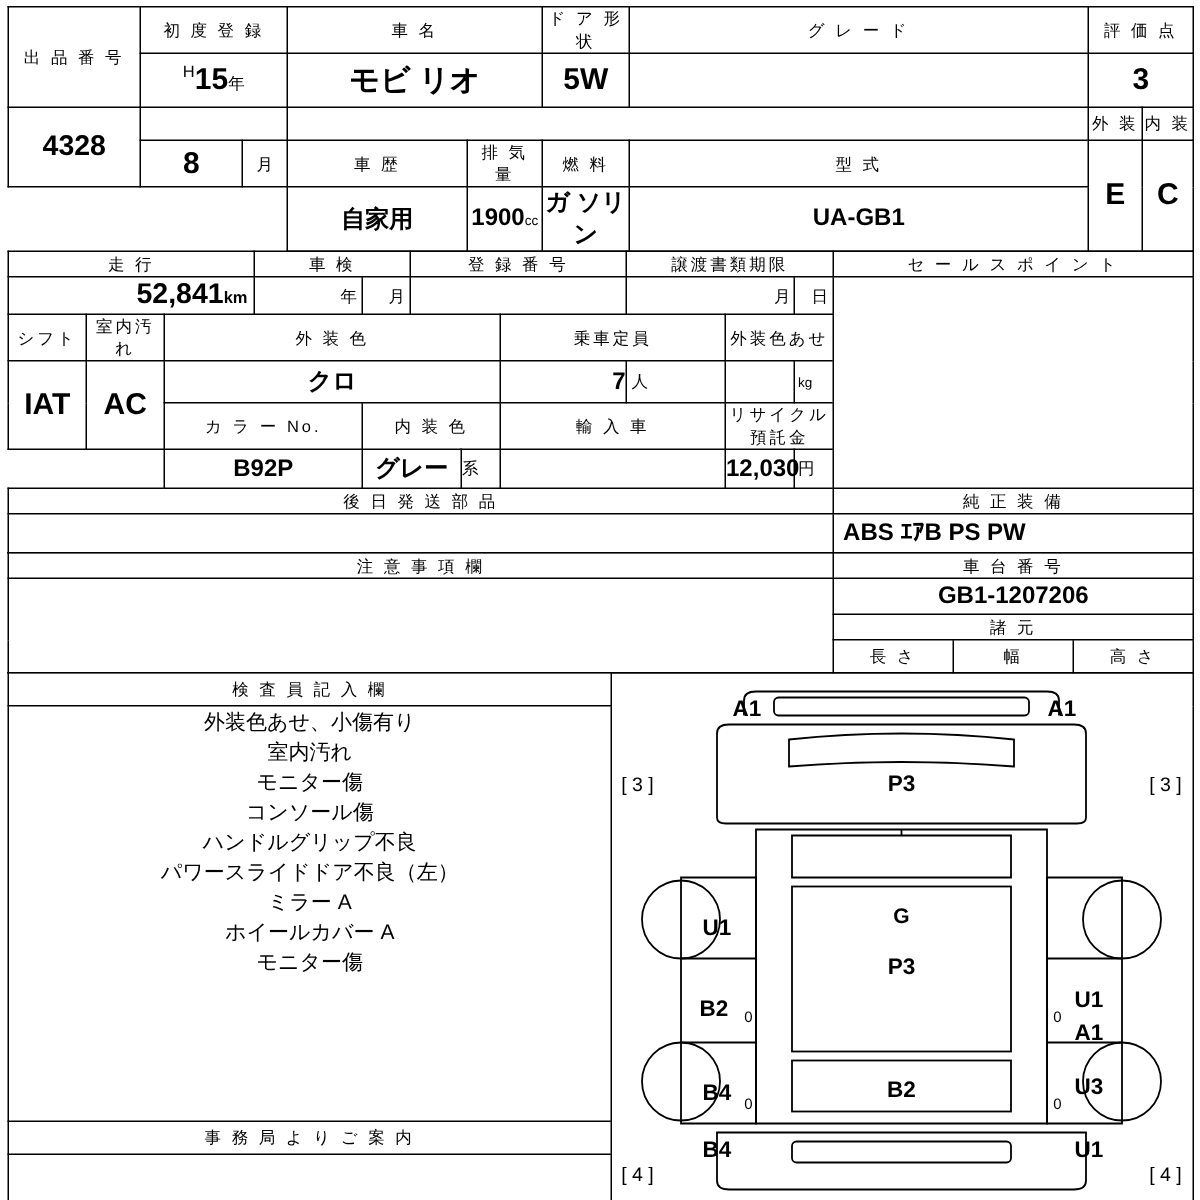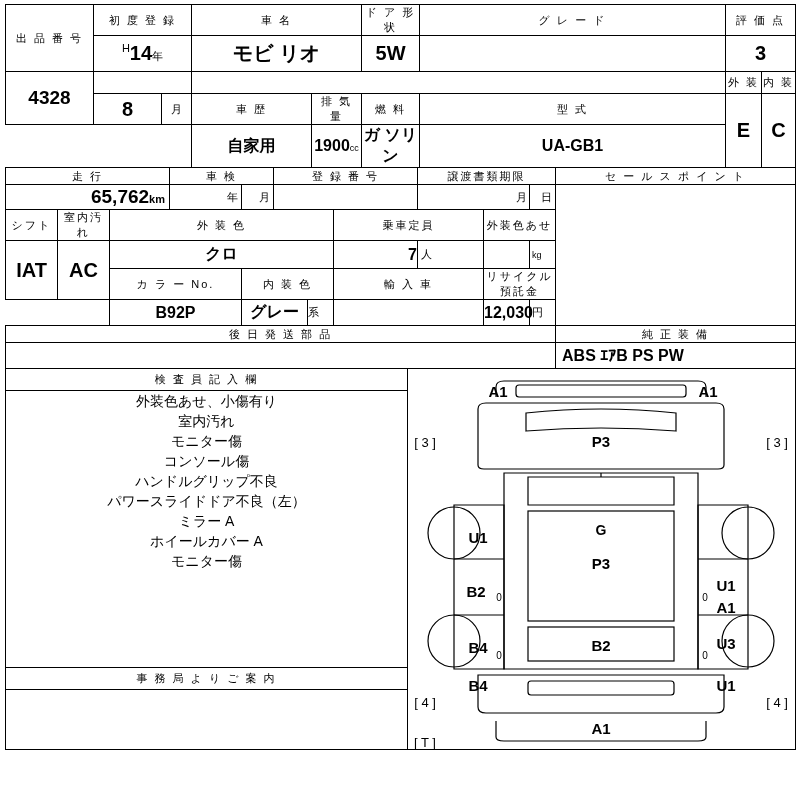--- a/index.html
+++ b/index.html
@@ -62,21 +62,21 @@
         <tr>
       <td rowspan="2" class="hdr">出 品 番 号</td>
       <td colspan="3" class="hdr">初 度 登 録</td>
       <td colspan="2" class="hdr">車 名</td>
       <td class="hdr">ド ア 形 状</td>
       <td colspan="4" class="hdr">グ レ ー ド</td>
       <td colspan="2" class="hdr">評 価 点</td>
     </tr>
     <tr style="height:36px">
       <td colspan="3">
-        <span class="small" style="vertical-align:top">H</span><span class="bigval">14</span><span class="small">年</span>
+        <span class="small" style="vertical-align:top">H</span><span class="bigval">15</span><span class="small">年</span>
       </td>
       <td colspan="2" class="bigval">モビ リオ</td>
       <td class="bigval">5W</td>
       <td colspan="4" class="bigval"></td>
       <td colspan="2" class="bigval">3</td>
     </tr>
     <tr style="height:22px">
       <td rowspan="2" class="val">4328</td>
       <td colspan="3" rowspan="1" style="border-bottom:1px solid #000;border-top:none"></td>
       <td colspan="2" style="border:none"></td>
@@ -128,21 +128,21 @@
     <tbody>
         <tr style="height:17px">
       <td colspan="3" class="hdr">走 行</td>
       <td colspan="3" class="hdr">車 検</td>
       <td colspan="3" class="hdr">登 録 番 号</td>
       <td colspan="3" class="hdr">譲渡書類期限</td>
       <td rowspan="1" class="hdr">セ ー ル ス ポ イ ン ト</td>
     </tr>
     <tr style="height:25px">
       <td colspan="3" class="val" style="text-align:right;padding-right:4px">
-        <span>65,762</span><span class="small">km</span>
+        <span>52,841</span><span class="small">km</span>
       </td>
       <td colspan="2" class="small" style="text-align:right;padding-right:3px">年</td>
       <td class="small" style="text-align:right;padding-right:3px">月</td>
       <td colspan="3" class="midval"></td>
       <td colspan="2" class="small" style="text-align:right;padding-right:2px">月</td>
       <td class="small" style="text-align:right;padding-right:3px">日</td>
       <td rowspan="5" class="left" style="vertical-align:top"></td>
     </tr>
     <tr style="height:17px">
       <td class="hdr">シフト</td>
@@ -179,20 +179,46 @@
       <td colspan="12" class="hdr">後 日 発 送 部 品</td>
       <td class="hdr">純 正 装 備</td>
     </tr>
     <tr style="height:26px">
       <td colspan="12" class="left"></td>
       <td class="midval" style="text-align:left;padding-left:6px">ABS ｴｱB PS PW</td>
     </tr>
   </tbody>
     </table>
 
+  <table class="grid" style="width:790px;margin-top:-1px">
+    <colgroup>
+      <col style="width:550px">
+        <col style="width:80px">
+        <col style="width:80px">
+        <col style="width:80px">
+    </colgroup>
+    <tbody>
+        <tr style="height:17px">
+      <td rowspan="1" class="hdr">注 意 事 項 欄</td>
+      <td colspan="3" class="hdr">車 台 番 号</td>
+    </tr>
+    <tr style="height:24px">
+      <td rowspan="3" class="left" style="vertical-align:top"></td>
+      <td colspan="3" class="midval">GB1-1207206</td>
+    </tr>
+    <tr style="height:17px">
+      <td colspan="3" class="hdr">諸 元</td>
+    </tr>
+    <tr style="height:22px">
+      <td class="hdr">長 さ</td>
+      <td class="hdr">幅</td>
+      <td class="hdr">高 さ</td>
+    </tr>
+  </tbody>
+    </table>
 
   <table class="grid" style="width:790px;margin-top:-1px">
     <colgroup>
         <col style="width:402px">
         <col style="width:388px">
       </colgroup>
     <tbody>
         <tr style="height:17px">
       <td class="hdr">検 査 員 記 入 欄</td>
       <td rowspan="4" style="padding:0;vertical-align:top">

